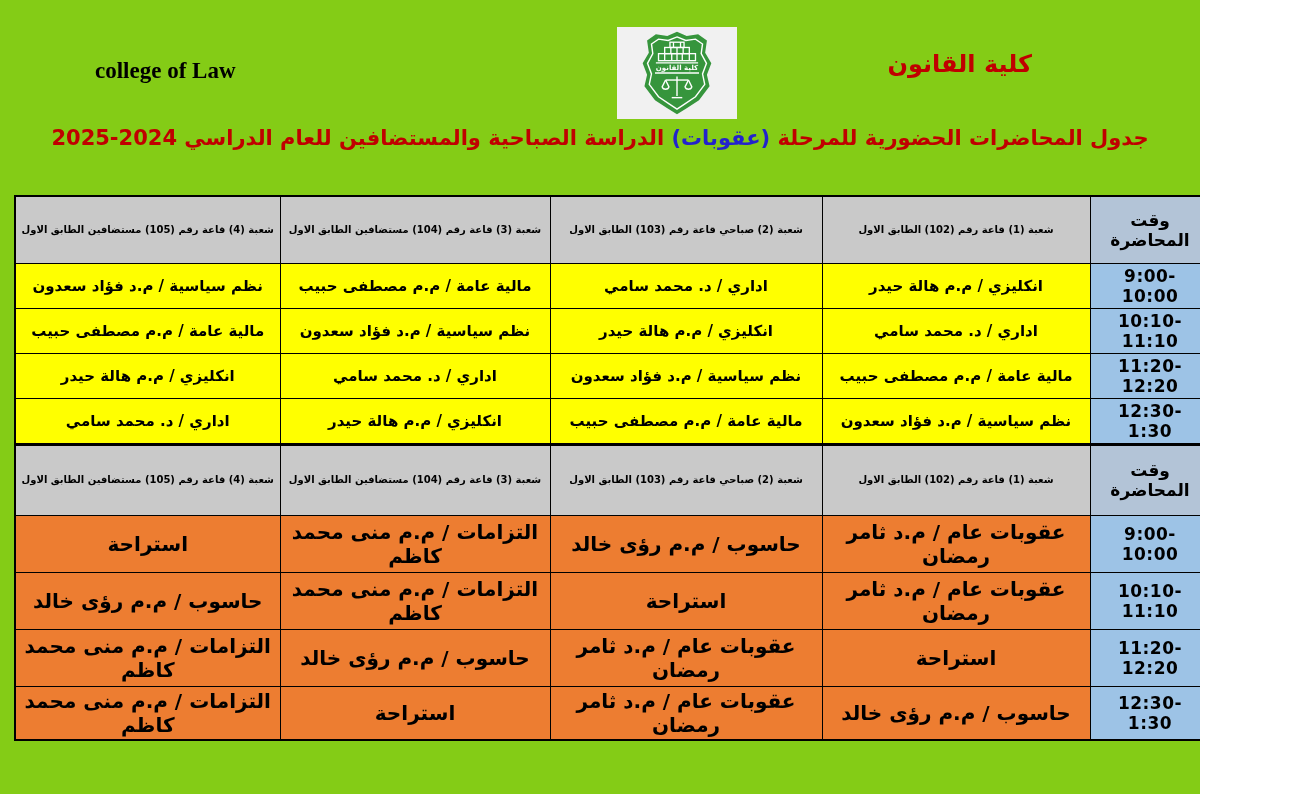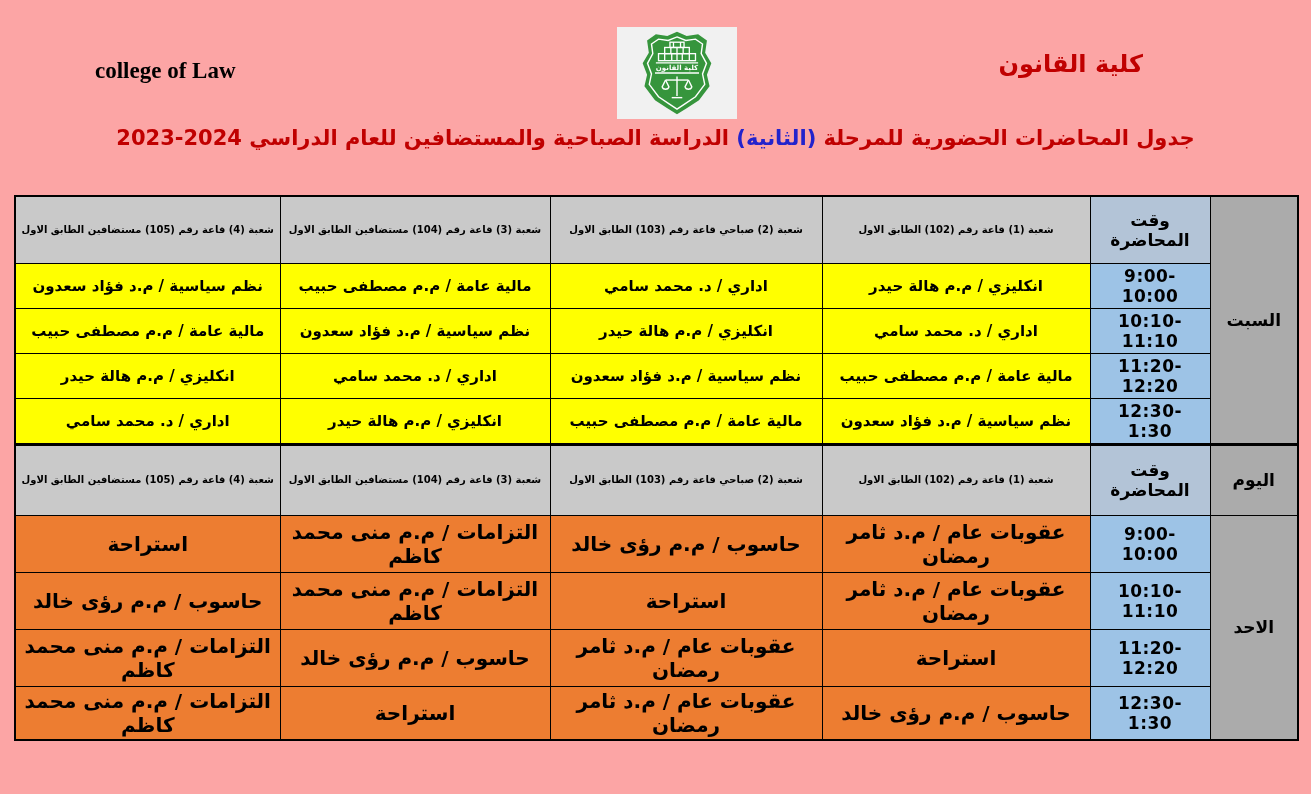--- a/index.html
+++ b/index.html
@@ -1,20 +1,20 @@
 <!DOCTYPE html>
 <html><head>
 <meta charset="utf-8">
 <style>
   html, body { margin: 0; padding: 0; background: #ffffff; }
   .page {
     position: relative;
-    width: 1311px;
+    width: 1200px;
     height: 794px;
-    background: #fca5a5;
+    background: #84cc16;
     overflow: hidden;
     font-family: "DejaVu Sans", sans-serif;
   }
   .college-en {
     position: absolute;
     left: 95px;
     top: 58px;
     font-family: "Liberation Serif", serif;
     font-weight: bold;
     font-size: 23px;
@@ -135,21 +135,21 @@
         <line x1="63" y1="58" x2="67" y2="66"></line>
         <path d="M59 66 A 4.5 4.5 0 0 0 67 66"></path>
         <line x1="44" y1="78" x2="56" y2="78"></line>
       </g>
     </svg>
   </div>
 
   <div class="college-ar">كلية القانون</div>
 
   <div class="main-title">
-    <span>جدول المحاضرات الحضورية للمرحلة </span><span class="stage">(الثانية)</span><span> الدراسة الصباحية والمستضافين للعام الدراسي </span><span class="year">2023-2024</span>
+    <span>جدول المحاضرات الحضورية للمرحلة </span><span class="stage">(عقوبات)</span><span> الدراسة الصباحية والمستضافين للعام الدراسي </span><span class="year">2025-2024</span>
   </div>
 
   <table class="schedule">
     <colgroup>
       <col class="c-day">
         <col class="c-time">
         <col class="c-s1">
         <col class="c-s2">
         <col class="c-s3">
         <col class="c-s4">

